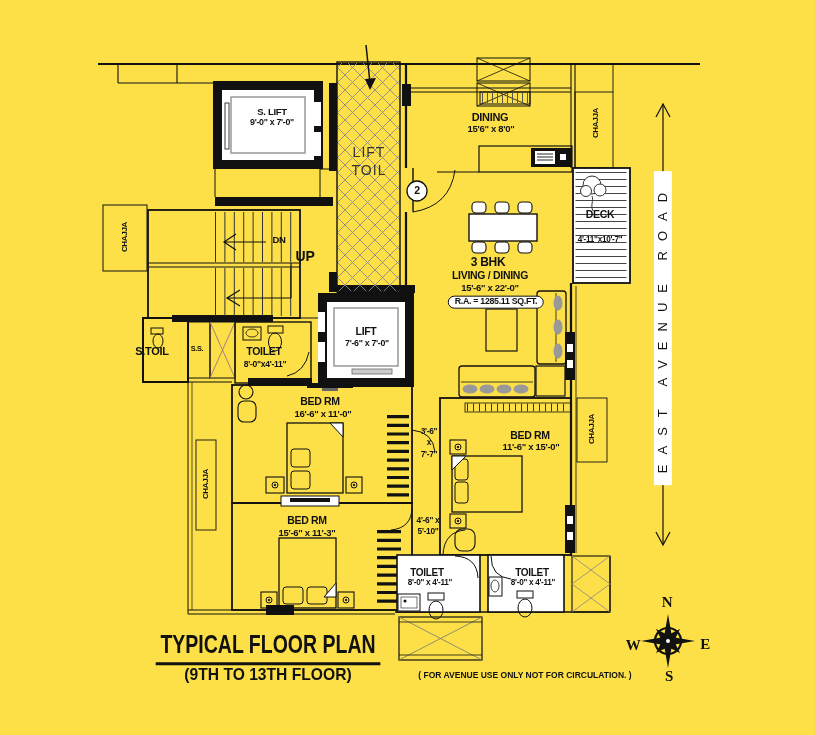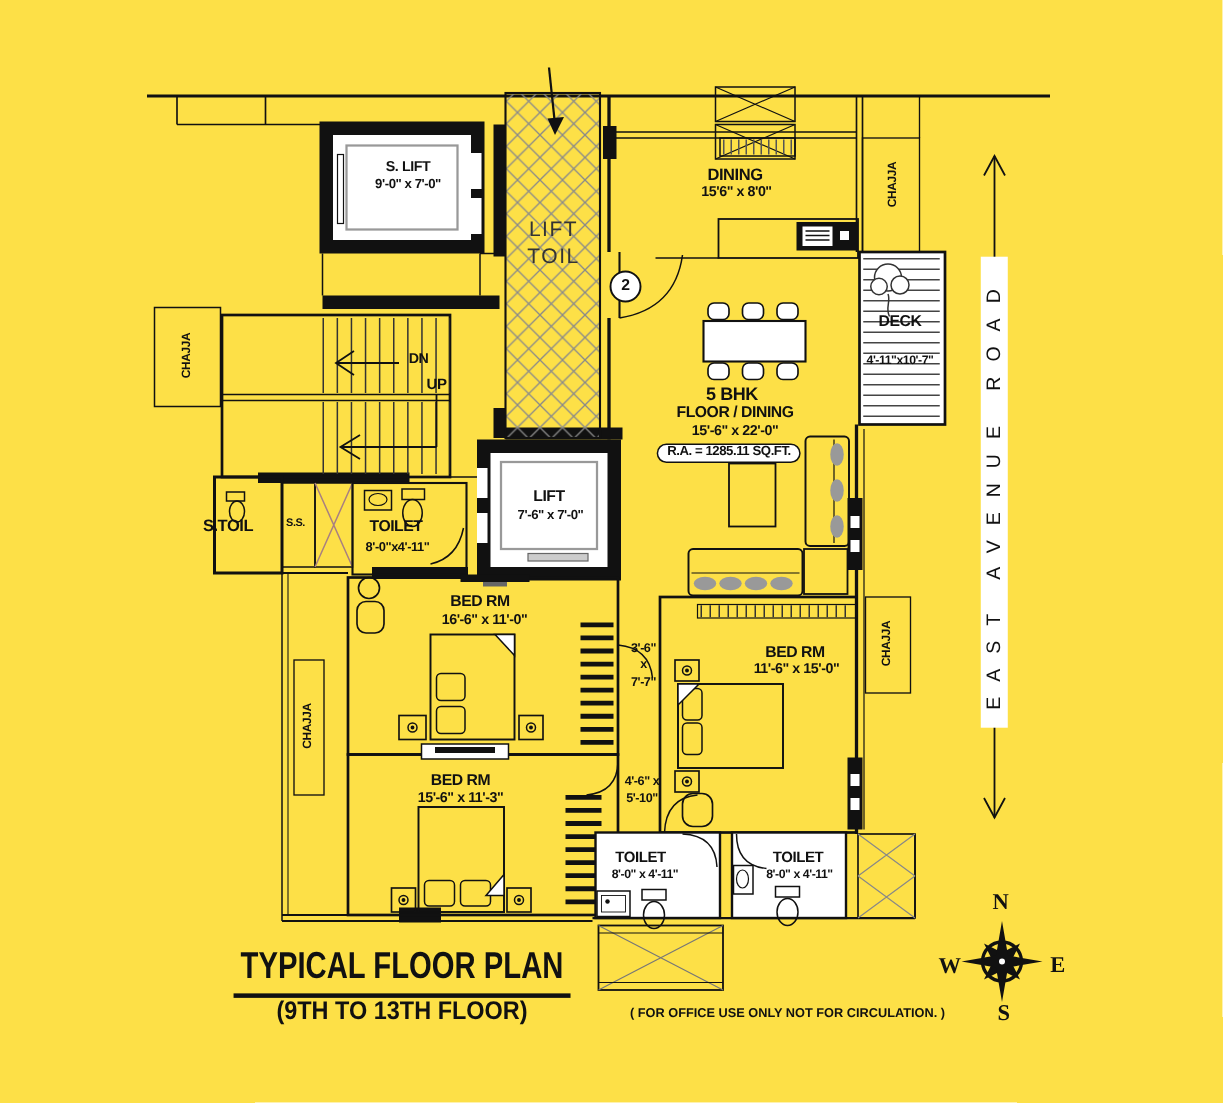--- a/index.html
+++ b/index.html
@@ -309,27 +309,27 @@
 <div class="lbl rot" style="left:596px;top:123px;font-size:8px">CHAJJA</div>
 <div class="lbl rot" style="left:125px;top:237px;font-size:8px">CHAJJA</div>
 <div class="lbl rot" style="left:592px;top:429px;font-size:8px">CHAJJA</div>
 <div class="lbl rot" style="left:206px;top:484px;font-size:8px">CHAJJA</div>
 
 <div class="lbl" style="left:600px;top:215px;font-size:10.5px">DECK</div>
 <div class="lbl" style="left:600px;top:240px;font-size:8.2px">4'-11"x10'-7"</div>
 
 <div class="lbl" style="left:417px;top:191px;font-size:10.5px">2</div>
 
-<div class="lbl" style="left:488px;top:263px;font-size:12px">5 BHK</div>
-<div class="lbl" style="left:490px;top:276px;font-size:10.5px">FLOOR / DINING</div>
+<div class="lbl" style="left:488px;top:263px;font-size:12px">3 BHK</div>
+<div class="lbl" style="left:490px;top:276px;font-size:10.5px">LIVING / DINING</div>
 <div class="lbl" style="left:490px;top:288px;font-size:9.5px">15'-6" x 22'-0"</div>
-<div class="lbl badge" style="left:486px;top:302px;font-size:8.8px">R.A. = 1285.11 SQ.FT.</div>
+<div class="lbl badge" style="left:496px;top:302px;font-size:8.8px">R.A. = 1285.11 SQ.FT.</div>
 
 <div class="lbl" style="left:279px;top:240px;font-size:9.5px">DN</div>
-<div class="lbl" style="left:291px;top:257px;font-size:10px">UP</div>
+<div class="lbl" style="left:305px;top:257px;font-size:14px">UP</div>
 
 <div class="lbl" style="left:152px;top:351px;font-size:11px">S.TOIL</div>
 <div class="lbl" style="left:197px;top:349px;font-size:7.3px">S.S.</div>
 
 <div class="lbl" style="left:264px;top:352px;font-size:10.5px">TOILET</div>
 <div class="lbl" style="left:265px;top:365px;font-size:8.6px">8'-0"x4'-11"</div>
 
 <div class="lbl" style="left:366px;top:332px;font-size:10.5px">LIFT</div>
 <div class="lbl" style="left:367px;top:344px;font-size:8.8px">7'-6" x 7'-0"</div>
 
@@ -351,20 +351,20 @@
 
 <div class="lbl" style="left:427px;top:572px;font-size:10px">TOILET</div>
 <div class="lbl" style="left:430px;top:583px;font-size:8.2px">8'-0" x 4'-11"</div>
 <div class="lbl" style="left:532px;top:572px;font-size:10px">TOILET</div>
 <div class="lbl" style="left:533px;top:583px;font-size:8.2px">8'-0" x 4'-11"</div>
 
 <div class="lbl rot road-lbl" style="left:663px;top:328px;font-size:13px">EAST AVENUE ROAD</div>
 
 <div class="lbl title-main" style="left:268px;top:648px;font-size:25px">TYPICAL FLOOR PLAN</div>
 <div class="lbl title-sub" style="left:268px;top:675px;font-size:17px">(9TH TO 13TH FLOOR)</div>
-<div class="lbl" style="left:525px;top:676px;font-size:8.5px;letter-spacing:0">( FOR OFFICE USE ONLY NOT FOR CIRCULATION. )</div>
+<div class="lbl" style="left:525px;top:676px;font-size:8.5px;letter-spacing:0">( FOR AVENUE USE ONLY NOT FOR CIRCULATION. )</div>
 
 <div class="lbl serif" style="left:667px;top:602px;font-size:15px">N</div>
 <div class="lbl serif" style="left:705px;top:644px;font-size:15px">E</div>
 <div class="lbl serif" style="left:669px;top:676px;font-size:15px">S</div>
 <div class="lbl serif" style="left:633px;top:645px;font-size:15px">W</div>
 
 </div>
 
 </body></html>

